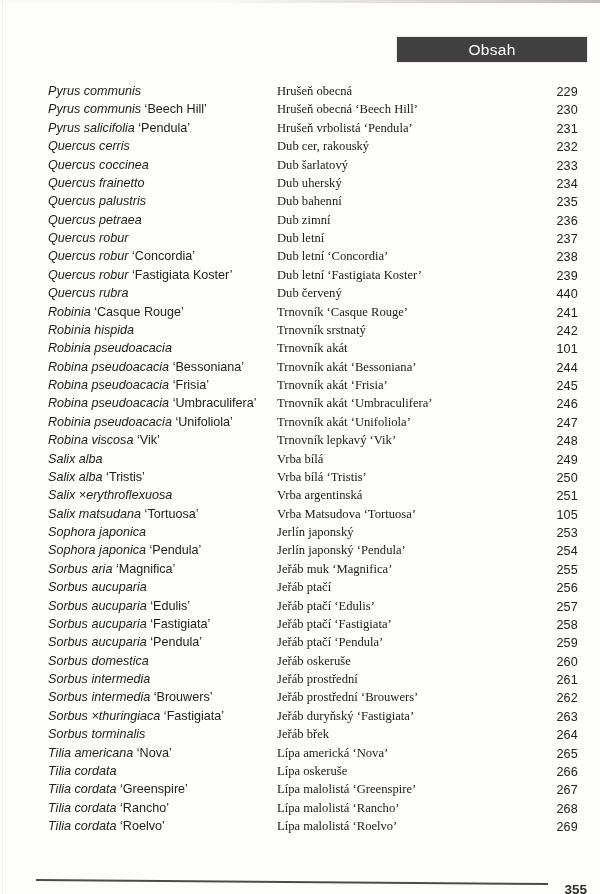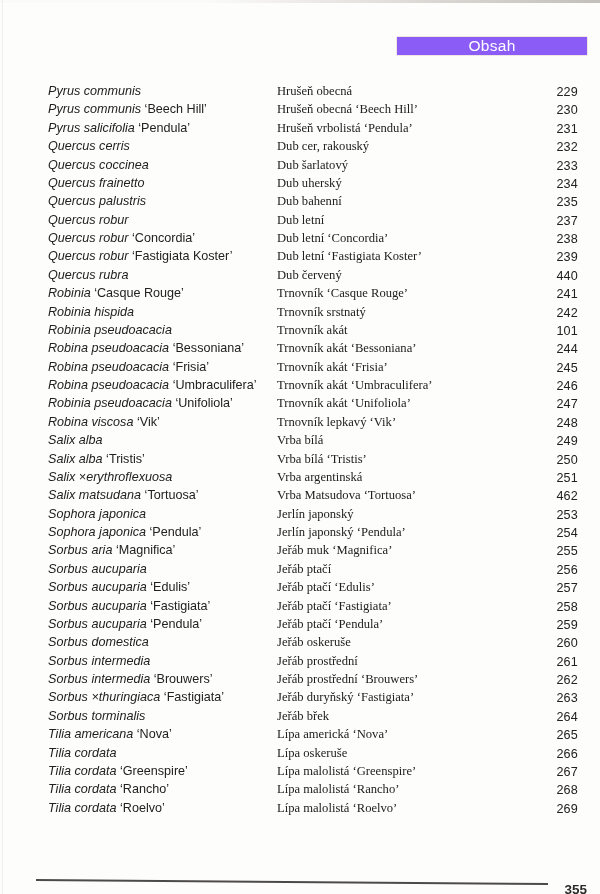--- a/index.html
+++ b/index.html
@@ -21,22 +21,22 @@
       rgba(125,115,108,0.45) 100%);
   }
   .scan-left {
     position: absolute; top: 0; left: 2px; width: 1px; height: 100%;
     background: rgba(0,0,0,0.05);
   }
 
   
   .banner {
     position: absolute; top: 37px; left: 397px;
-    width: 190px; height: 18px;
-    background: #8b5cf6;
+    width: 190px; height: 25px;
+    background: #404040;
     display: flex; align-items: center; justify-content: center;
     box-shadow: 0 0 1px rgba(120,20,20,0.6);
   }
   .banner span {
     color: #ffffff; font-size: 15.5px; letter-spacing: 0.3px;
   }
 
   
   .rows { position: absolute; top: 82px; left: 0; right: 0; }
   .toc-row {
@@ -108,20 +108,25 @@
       <span class="czech">Dub uherský</span>
       <span class="pagenum">234</span>
     </div>
 
     <div class="toc-row">
       <span class="latin-wrap"><span class="latin">Quercus palustris</span><span class="cultivar"></span></span>
       <span class="czech">Dub bahenní</span>
       <span class="pagenum">235</span>
     </div>
 
+    <div class="toc-row">
+      <span class="latin-wrap"><span class="latin">Quercus petraea</span><span class="cultivar"></span></span>
+      <span class="czech">Dub zimní</span>
+      <span class="pagenum">236</span>
+    </div>
 
     <div class="toc-row">
       <span class="latin-wrap"><span class="latin">Quercus robur</span><span class="cultivar"></span></span>
       <span class="czech">Dub letní</span>
       <span class="pagenum">237</span>
     </div>
 
     <div class="toc-row">
       <span class="latin-wrap"><span class="latin">Quercus robur</span><span class="cultivar"> ‘Concordia’</span></span>
       <span class="czech">Dub letní ‘Concordia’</span>
@@ -202,21 +207,21 @@
 
     <div class="toc-row">
       <span class="latin-wrap"><span class="latin">Salix ×erythroflexuosa</span><span class="cultivar"></span></span>
       <span class="czech">Vrba argentinská</span>
       <span class="pagenum">251</span>
     </div>
 
     <div class="toc-row">
       <span class="latin-wrap"><span class="latin">Salix matsudana</span><span class="cultivar"> ‘Tortuosa’</span></span>
       <span class="czech">Vrba Matsudova ‘Tortuosa’</span>
-      <span class="pagenum">462</span>
+      <span class="pagenum">105</span>
     </div>
 
     <div class="toc-row">
       <span class="latin-wrap"><span class="latin">Sophora japonica</span><span class="cultivar"></span></span>
       <span class="czech">Jerlín japonský</span>
       <span class="pagenum">253</span>
     </div>
 
     <div class="toc-row">
       <span class="latin-wrap"><span class="latin">Sophora japonica</span><span class="cultivar"> ‘Pendula’</span></span>

